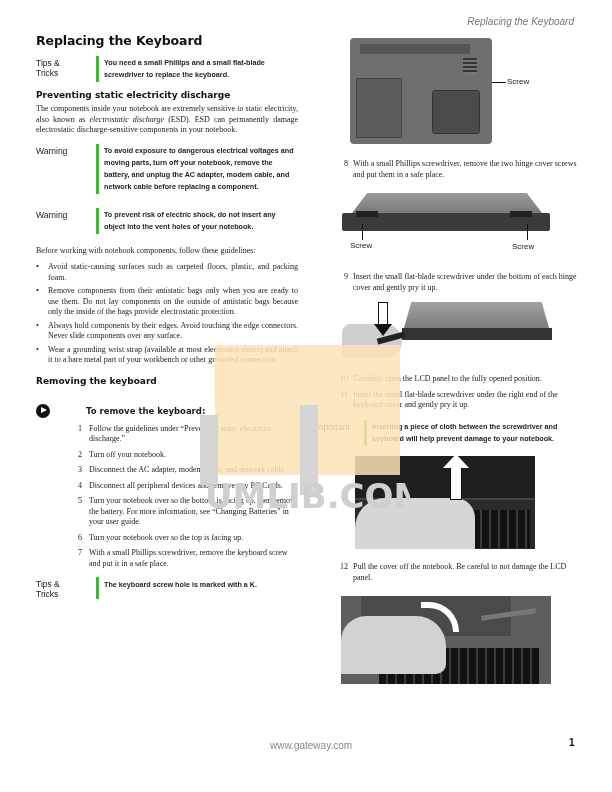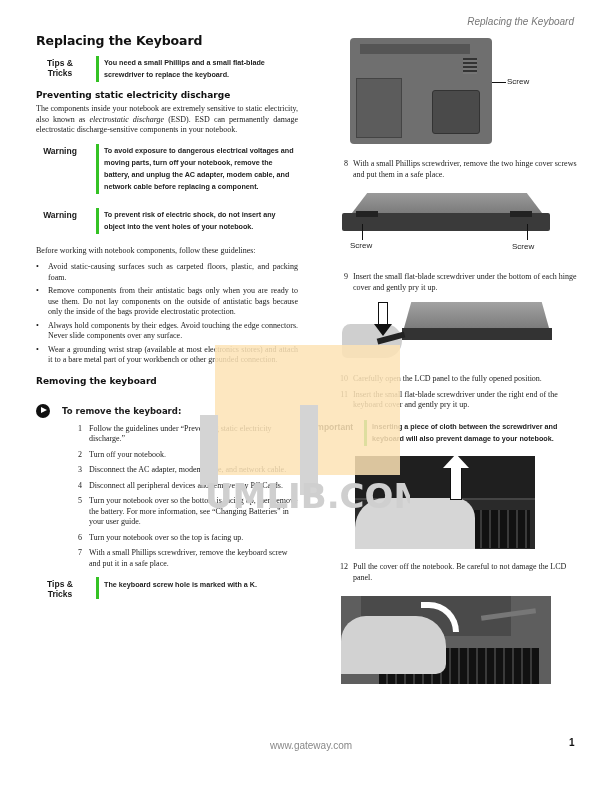--- a/index.html
+++ b/index.html
@@ -7,33 +7,33 @@
   body { position: relative; font-family: "Liberation Serif", serif; color: #1a1a1a; }
 
   .running-head { position: absolute; top: 16px; right: 38px; font-family: "Liberation Sans", sans-serif; font-style: italic; font-size: 10px; color: #777; }
 
   .col-left { position: absolute; left: 36px; top: 33px; width: 262px; }
 
   h1.title { font-family: "DejaVu Sans", sans-serif; font-weight: bold; font-size: 12.5px; color: #111; letter-spacing: -0.1px; margin-bottom: 8px; }
   h2.section { font-family: "DejaVu Sans", sans-serif; font-weight: bold; font-size: 9px; color: #111; margin: 6px 0 4px; }
 
   .note { display: flex; align-items: stretch; margin: 4px 0 8px; font-family: "Liberation Sans", sans-serif; }
-  .note .label { width: 60px; text-align: center; font-weight: bold; font-size: 8.5px; padding-right: 12px; padding-top: 2px; flex-shrink: 0; }
+  .note .label { width: 60px; text-align: left; font-weight: normal; font-size: 8.5px; padding-right: 12px; padding-top: 2px; flex-shrink: 0; }
   .note .bar { width: 3px; background: #34c224; flex-shrink: 0; margin-right: 5px; }
   .note .text { font-size: 7.2px; line-height: 12px; color: #222; padding: 1px 0; font-weight: bold; }
   .note.wide .label { width: 50px; }
 
   p.body { font-size: 8px; line-height: 10.5px; text-align: justify; margin-bottom: 6px; }
   p.body em { font-style: italic; }
 
   ul.bullets { list-style: none; margin: 0 0 6px; }
   ul.bullets li { position: relative; padding-left: 12px; font-size: 8px; line-height: 10.5px; margin-bottom: 3px; text-align: justify; }
   ul.bullets li::before { content: "\2022"; position: absolute; left: 0; top: 0; }
 
-  .procedure { display: flex; align-items: center; margin: 18px 0 6px; }
+  .procedure { display: flex; align-items: center; margin: 18px 0 6px; gap: 24px; }
   .procedure .circle { width: 14px; height: 14px; border-radius: 50%; background: #111; position: relative; margin-right: 12px; }
   .procedure .circle::after { content: ""; position: absolute; left: 5px; top: 3.5px; border-left: 6px solid #fff; border-top: 3.5px solid transparent; border-bottom: 3.5px solid transparent; }
   .procedure .ptitle { font-family: "DejaVu Sans", sans-serif; font-weight: bold; font-size: 8.5px; }
 
   ol.steps { list-style: none; margin-left: 42px; }
   ol.steps li { display: flex; font-size: 8px; line-height: 10.5px; margin-bottom: 5px; }
   ol.steps li .num { width: 11px; flex-shrink: 0; }
   ol.steps.right { margin-left: 0; }
   ol.steps.right li .num { width: 16px; text-align: right; padding-right: 5px; }
 
@@ -176,21 +176,21 @@
     </li>
   <li>
       <span class="num">11</span>
       <span>Insert the small flat-blade screwdriver under the right end of the keyboard cover and gently pry it up.</span>
     </li>
 </ol>
 
 <div class="note wide" style="position:absolute; left:314px; top:416px; width:270px;">
   <div class="label">Important</div>
   <div class="bar"></div>
-  <div class="text">Inserting a piece of cloth between the screwdriver and keyboard will also prevent damage to your notebook.</div>
+  <div class="text">Inserting a piece of cloth between the screwdriver and keyboard will help prevent damage to your notebook.</div>
 </div>
 
 <div class="photo" style="position:absolute; left:355px; top:456px; width:180px; height:93px; background:#2a2a2a;">
   <div style="position:absolute; left:0; top:0; width:180px; height:44px; background:#1f1f1f; border-bottom:2px solid #444;"></div>
   <div style="position:absolute; left:10px; top:54px; width:165px; height:38px; background:repeating-linear-gradient(90deg,#111 0 7px,#3a3a3a 7px 9px);"></div>
   <div style="position:absolute; left:0; top:42px; width:120px; height:51px; background:#d6d6d6; border-radius:30px 20px 0 0;"></div>
   <div style="position:absolute; left:95px; top:10px; width:12px; height:34px; background:#fff; border:1.5px solid #111; border-top:none;"></div>
   <div style="position:absolute; left:88px; top:-2px; width:0; height:0; border-left:13px solid transparent; border-right:13px solid transparent; border-bottom:14px solid #fff;"></div>
 </div>
 

